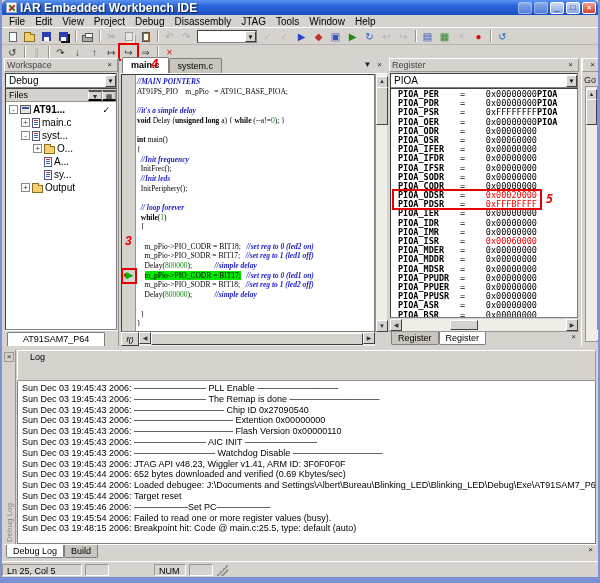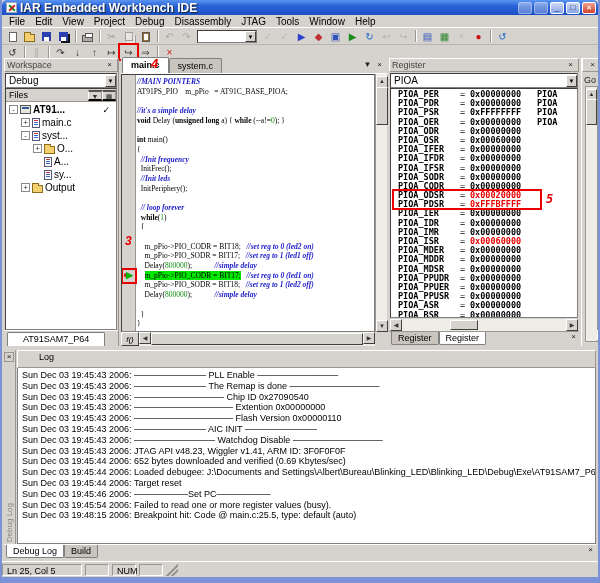--- a/index.html
+++ b/index.html
@@ -131,21 +131,21 @@
   .corner{position:absolute;right:0;bottom:0;width:12px;height:14px;background:#d6d3ce;}
   
   .regpanel{position:absolute;left:387px;top:58px;width:190px;height:288px;background:#d6d3ce;}
   .regbox{position:absolute;left:1px;right:1px;top:30px;bottom:28px;background:#fff;
     border:1px solid #808080;border-top-color:#404040;border-left-color:#404040;overflow:hidden;}
   .reglist{position:relative;padding:1px 0 0 7px;font-family:"DejaVu Sans Mono",monospace;
     font-size:8.5px;font-weight:bold;}
   .reg-row{height:9.2px;line-height:9.2px;white-space:pre;display:flex;}
   .reg-name{width:62px;}
   .reg-eq{width:10px;font-weight:normal;}
-  .reg-val{width:67px;font-weight:bold;}
+  .reg-val{width:67px;font-weight:normal;text-align:right;}
   .reg-val.chg{color:#e80000;}
   .reg-extra{font-weight:bold;}
   .reg-redbox{position:absolute;left:1px;width:150px;border:2px solid #e80000;pointer-events:none;}
   .ann-5{position:absolute;color:#e80000;font-weight:bold;font-size:12px;font-style:italic;}
   .reg-hscroll{position:absolute;left:1px;right:1px;bottom:15px;height:12px;background:#efede8;display:flex;}
   .reg-hthumb{width:28px;height:10px;background:#d6d3ce;border:1px solid #fff;
     border-right-color:#404040;border-bottom-color:#404040;margin:1px 0 0 48px;}
   .reg-tabs{position:absolute;left:0;right:0;bottom:0;height:15px;display:flex;align-items:flex-start;
     border-top:1px solid #9a968e;padding-left:2px;background:#d6d3ce;}
   .reg-tab{height:13px;font-size:9px;padding:1px 6px 0;border:1px solid #808080;border-top:none;
@@ -161,40 +161,40 @@
     border:1px solid #fff;border-right-color:#404040;border-bottom-color:#404040;}
   
   .hsplit{position:absolute;left:0;right:0;top:346px;height:4px;background:#d6d3ce;}
   
   .logwin{position:absolute;left:2px;top:350px;right:2px;height:210px;background:#d6d3ce;}
   .log-strip{position:absolute;left:0;top:0;bottom:16px;width:12px;background:#d6d3ce;border-right:1px solid #9a968e;}
   .log-strip .xbtn{width:10px;height:10px;border:1px solid #9a968e;background:#d6d3ce;margin:1px 0 0 0;}
   .log-vlabel{position:absolute;left:1px;bottom:2px;font-size:8px;color:#8a8880;
     writing-mode:vertical-rl;transform:rotate(180deg);white-space:nowrap;}
   .log-main{position:absolute;left:13px;right:0;top:0;bottom:16px;display:flex;flex-direction:column;}
-  .log-hdr{height:18px;background:#d6d3ce;border:1px solid #fff;border-bottom-color:#9a968e;
-    border-right-color:#9a968e;font-size:9px;padding:1px 0 0 21px;}
+  .log-hdr{height:31px;background:#d6d3ce;border:1px solid #fff;border-bottom-color:#9a968e;
+    border-right-color:#9a968e;font-size:9px;padding:1px 0 0 12px;}
   .log-body{flex:1;background:#fff;border:1px solid #808080;border-top:none;overflow:hidden;
     font-size:9px;line-height:10.8px;padding:2px 0 0 4px;}
   .log-line{white-space:nowrap;}
   .log-tabs{position:absolute;left:0;right:0;bottom:0;height:16px;background:#d6d3ce;display:flex;
     align-items:flex-start;padding-left:2px;border-top:1px solid #fff;}
   .log-tab{height:13px;font-size:9px;padding:1px 6px 0;border:1px solid #808080;border-top:none;
     background:#c9c5be;border-radius:0 0 2px 2px;}
   .log-tab.active{background:#fff;}
   .log-tabs .xbtn{margin-left:auto;}
   
   .statusbar{position:absolute;left:0;right:0;top:561px;height:16px;background:#d6d3ce;
     border-top:1px solid #fff;display:flex;align-items:center;font-size:9px;}
   .st-ready{flex:1;padding-left:4px;}
   .st-cell{height:12px;border:1px solid #9a968e;border-bottom-color:#fff;border-right-color:#fff;
     margin-right:3px;padding:1px 4px 0;}
   .st-pos{width:80px;}
   .st-sm{width:24px;}
-  .st-num{width:24px;}
+  .st-num{width:32px;margin-left:42px;}
   .grip{width:12px;height:12px;background:
     linear-gradient(135deg,transparent 50%,#9a968e 50%,#9a968e 60%,transparent 60%,transparent 70%,#9a968e 70%,#9a968e 80%,transparent 80%);}
   .botframe{position:absolute;left:0;right:0;top:577px;height:6px;background:#7b93d6;}
 </style>
 </head>
 <body>
 
 <div class="window">
 
   <div class="titlebar">

